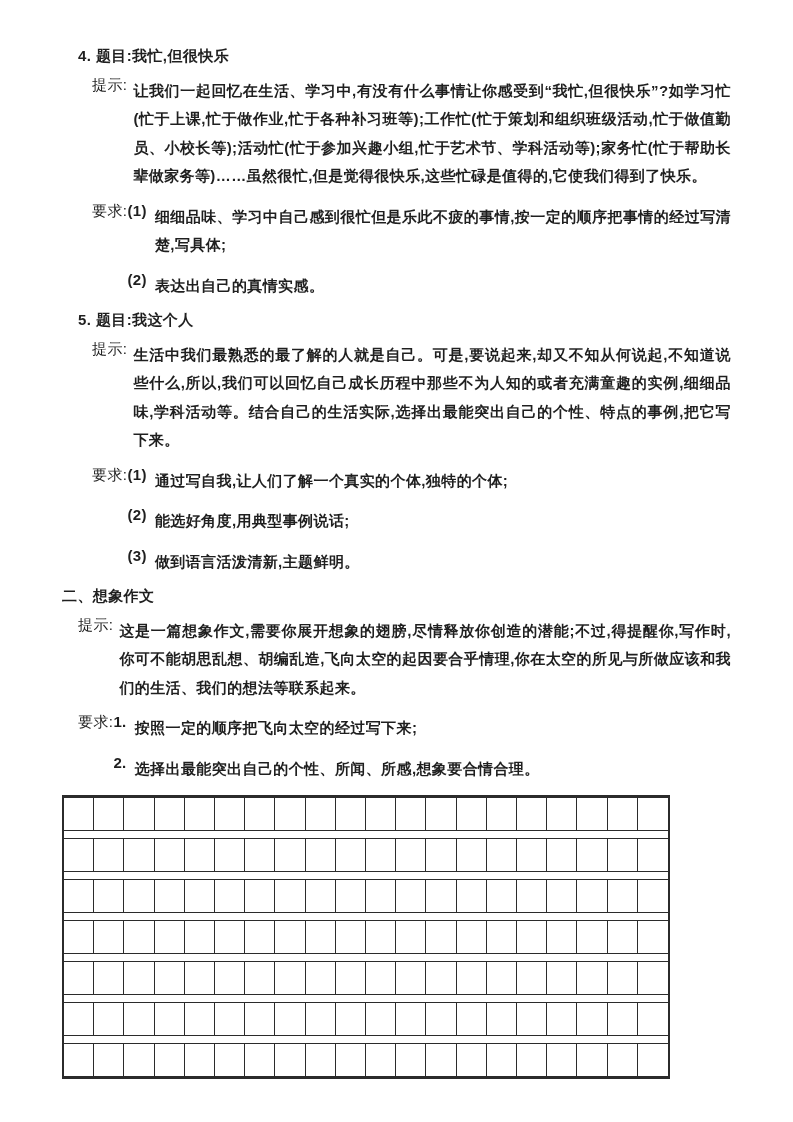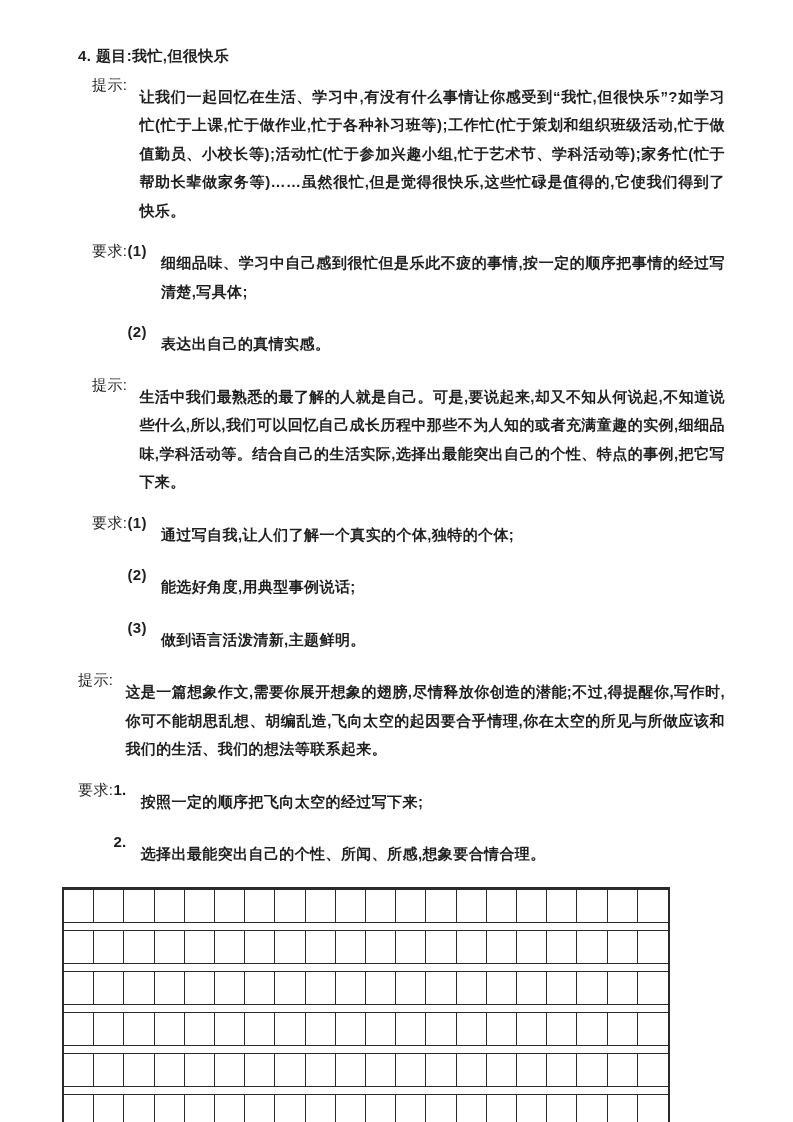--- a/index.html
+++ b/index.html
@@ -19,21 +19,21 @@
     font-weight:bold;
     letter-spacing:0.4px;
   }
   .heading { font-weight:bold; }
   .ind-16 { margin-left:16px; }
   .ind-30 { margin-left:30px; }
   .ind-33 { margin-left:33px; }
   .hang { display:flex; align-items:flex-start; }
   .label { white-space:nowrap; font-weight:normal; }
   .marker { white-space:nowrap; padding-right:2px; }
-  .text { margin:12px; text-align:justify; flex:1; }
+  .text { margin:6px; text-align:justify; flex:1; }
   .req-list { flex:1; }
   .writing-grid {
     width:608px;
     margin-top:6px;
     border:2px solid var(--line);
   }
   .grid-row {
     display:grid;
     grid-template-columns:repeat(var(--cols,20),1fr);
     height:34px;
@@ -72,20 +72,21 @@
         </div>
         <div class="hang">
           <span class="marker">(2)</span>
           <p class="text">表达出自己的真情实感。</p>
         </div>
       </div>
     </div>
   </section>
 
   <section>
+    <div class="heading ind-16">5. 题目:我这个人</div>
     <div class="hang ind-30">
       <span class="label">提示:</span>
       <p class="text">生活中我们最熟悉的最了解的人就是自己。可是,要说起来,却又不知从何说起,不知道说些什么,所以,我们可以回忆自己成长历程中那些不为人知的或者充满童趣的实例,细细品味,学科活动等。结合自己的生活实际,选择出最能突出自己的个性、特点的事例,把它写下来。</p>
     </div>
     <div class="hang ind-30">
       <span class="label">要求:</span>
       <div class="req-list">
         <div class="hang">
           <span class="marker">(1)</span>
           <p class="text">通过写自我,让人们了解一个真实的个体,独特的个体;</p>
@@ -96,20 +97,21 @@
         </div>
         <div class="hang">
           <span class="marker">(3)</span>
           <p class="text">做到语言活泼清新,主题鲜明。</p>
         </div>
       </div>
     </div>
   </section>
 
   <section>
+    <div class="heading">二、想象作文</div>
     <div class="hang ind-16">
       <span class="label">提示:</span>
       <p class="text">这是一篇想象作文,需要你展开想象的翅膀,尽情释放你创造的潜能;不过,得提醒你,写作时,你可不能胡思乱想、胡编乱造,飞向太空的起因要合乎情理,你在太空的所见与所做应该和我们的生活、我们的想法等联系起来。</p>
     </div>
     <div class="hang ind-16">
       <span class="label">要求:</span>
       <div class="req-list">
         <div class="hang">
           <span class="marker">1.</span>
           <p class="text">按照一定的顺序把飞向太空的经过写下来;</p>

